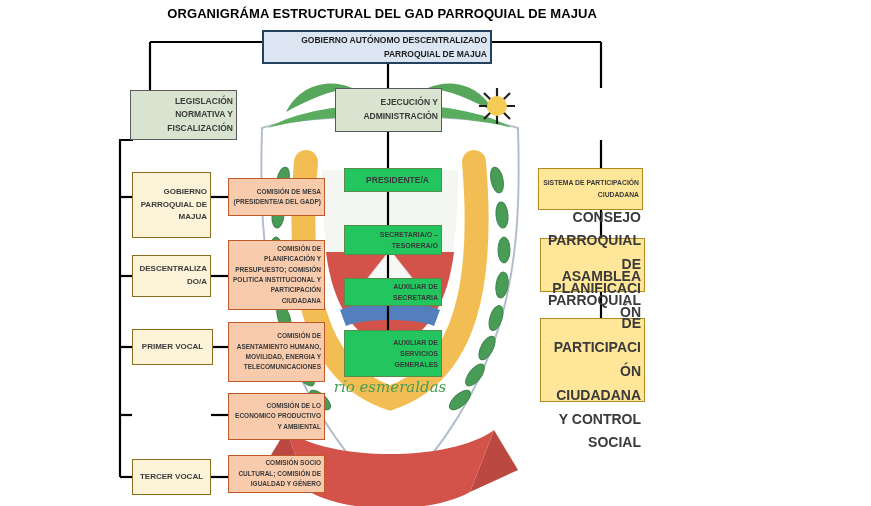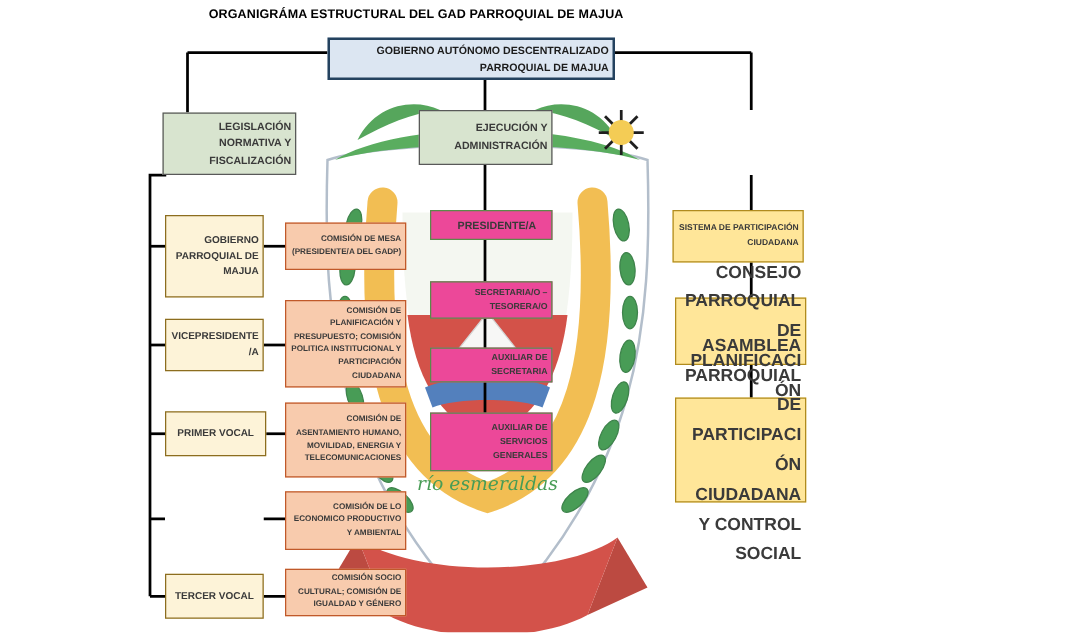--- a/index.html
+++ b/index.html
@@ -3,33 +3,33 @@
 <meta charset="utf-8">
 <style>
   * { margin:0; padding:0; box-sizing:border-box; }
   html,body { background:#ffffff; }
   .canvas {
     position:relative; width:871px; height:506px; background:#ffffff;
     overflow:hidden; font-family:"Liberation Sans","DejaVu Sans",sans-serif;
   }
   .layer { position:absolute; left:0; top:0; width:871px; height:506px; }
   .title {
-    position:absolute; top:6px; left:167px; width:430px; text-align:left;
-    font-size:10px; font-weight:bold; color:#000; letter-spacing:0.1px;
+    position:absolute; top:6px; left:167px; width:430px; text-align:right;
+    font-size:13px; font-weight:bold; color:#000; letter-spacing:0.1px;
   }
   .box {
     position:absolute; display:flex; align-items:center; justify-content:center;
     text-align:right; font-weight:bold; color:#3a3a3a; padding:2px 3px;
     line-height:1.45; overflow-wrap:anywhere;
   }
   .root   { background:#dce6f2; border:2px solid #24425f; font-size:8.5px; color:#1c1c1c; line-height:1.7; }
   .branch { background:#d8e4cf; border:1.6px solid #595959; font-size:8.5px; line-height:1.6; }
   .member { background:#fdf3d8; border:1.4px solid #8c6d1f; font-size:8px; line-height:1.6; }
   .comision { background:#f8cbad; border:1.4px solid #c0592a; font-size:6.5px; line-height:1.6; }
-  .exec   { background:#ec4899; border:1.4px solid #5a8a4a;padding-left:12px; }
+  .exec   { background:#22c55e; border:1.4px solid #5a8a4a;padding-left:12px; }
   .exec.big   { font-size:8.5px; }
   .exec.small { font-size:7px; line-height:1.6; }
   .part   { background:#ffe699; border:1.4px solid #b08b1e; }
   .part.small { font-size:6.8px; line-height:1.7; }
   .part.big   { font-size:14px; line-height:1.7; }
   svg line, svg polyline { stroke:#000; stroke-width:2.2; fill:none; }
 </style>
 </head>
 <body>
 
@@ -102,21 +102,21 @@
   </svg>
 
   <div class="title">ORGANIGRÁMA ESTRUCTURAL DEL GAD PARROQUIAL DE MAJUA</div>
 
   <div class="box root" style="left:262px;top:30px;width:230px;height:34px">GOBIERNO AUTÓNOMO DESCENTRALIZADO PARROQUIAL DE MAJUA</div>
 
   <div class="box branch" style="left:130px;top:90px;width:107px;height:50px">LEGISLACIÓN NORMATIVA Y FISCALIZACIÓN</div>
   <div class="box branch" style="left:335px;top:88px;width:107px;height:44px">EJECUCIÓN Y ADMINISTRACIÓN</div>
 
   <div class="box member" style="left:132px;top:172px;width:79px;height:66px">GOBIERNO PARROQUIAL DE MAJUA</div>
-  <div class="box member" style="left:132px;top:255px;width:79px;height:42px">VICEPRESIDENTE/A</div>
+  <div class="box member" style="left:132px;top:255px;width:79px;height:42px">DESCENTRALIZADO/A</div>
   <div class="box member" style="left:132px;top:329px;width:81px;height:36px">PRIMER VOCAL</div>
   <div class="box member" style="left:132px;top:459px;width:79px;height:36px">TERCER VOCAL</div>
 
   <div class="box comision" style="left:228px;top:178px;width:97px;height:38px">COMISIÓN DE MESA (PRESIDENTE/A DEL GADP)</div>
   <div class="box comision" style="left:228px;top:240px;width:97px;height:70px">COMISIÓN DE PLANIFICACIÓN Y PRESUPUESTO; COMISIÓN POLITICA INSTITUCIONAL Y PARTICIPACIÓN CIUDADANA</div>
   <div class="box comision" style="left:228px;top:322px;width:97px;height:60px">COMISIÓN DE ASENTAMIENTO HUMANO, MOVILIDAD, ENERGIA Y TELECOMUNICACIONES</div>
   <div class="box comision" style="left:228px;top:393px;width:97px;height:47px">COMISIÓN DE LO ECONOMICO PRODUCTIVO Y AMBIENTAL</div>
   <div class="box comision" style="left:228px;top:455px;width:97px;height:38px">COMISIÓN SOCIO CULTURAL; COMISIÓN DE IGUALDAD Y GÉNERO</div>
 
   <div class="box exec big" style="left:344px;top:168px;width:98px;height:24px">PRESIDENTE/A</div>

